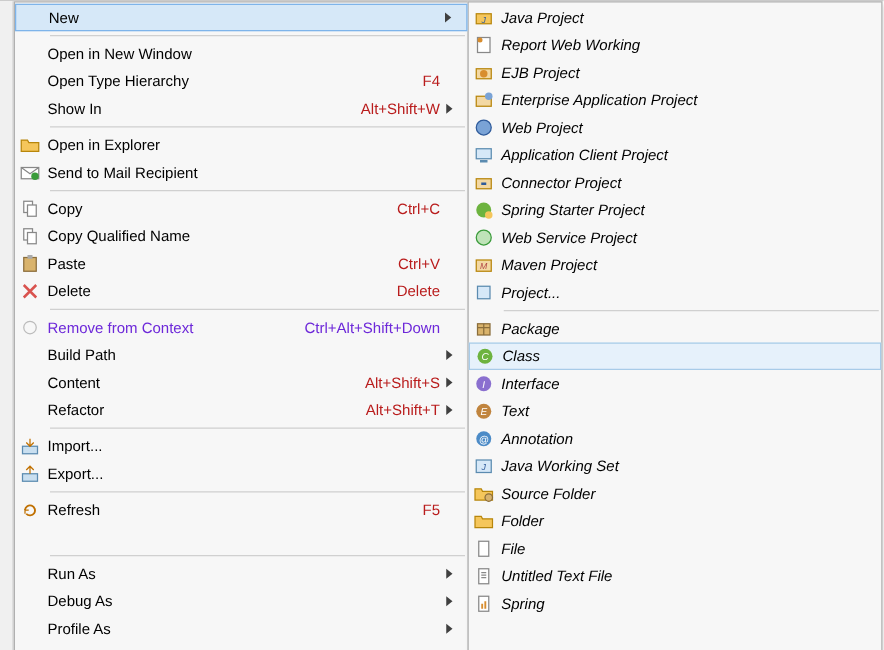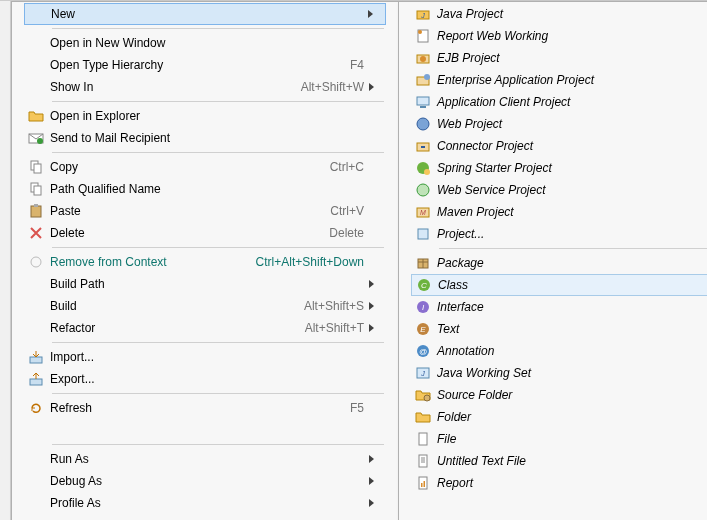--- a/index.html
+++ b/index.html
@@ -26,21 +26,21 @@
     background: #f0f0f0;
     border-right: 1px solid #d0d0d0;
     flex: none;
   }
   .menu {
     background: #f7f7f7;
     border: 1px solid #b0b0b0;
     box-shadow: 2px 2px 4px rgba(0,0,0,0.15);
     display: flex;
     flex-direction: column;
-    padding: 1px 12px;
+    padding: 1px 0;
   }
   .menu.left {
     flex: none;
     width: 362px;
     margin-left: 0;
   }
   .menu.right {
     flex: none;
     width: 330px;
     margin-left: -1px;
@@ -72,25 +72,25 @@
     align-items: center;
     justify-content: center;
   }
   .item .label {
     flex: 1 1 auto;
     padding-left: 2px;
   }
   .item .shortcut {
     flex: none;
     padding: 0 4px 0 10px;
-    color: #737373;
+    color: #b91c1c;
   }
   .item.disabled .label,
   .item.disabled .shortcut {
-    color: #0f766e;
+    color: #6d28d9;
   }
   .item .arrow {
     flex: none;
     width: 12px;
     text-align: center;
     line-height: 1;
   }
   .item .arrow svg {
     display: block;
   }
@@ -195,21 +195,21 @@
       </div>
       <div class="item">
         <span class="icon">
           <span class="ico">
             <svg width="16" height="16">
               <rect x="3" y="2" width="7" height="9" fill="#fff" stroke="#888"></rect>
               <rect x="6" y="5" width="7" height="9" fill="#fff" stroke="#888"></rect>
             </svg>
           </span>
         </span>
-        <span class="label">Path Qualified Name</span>
+        <span class="label">Copy Qualified Name</span>
         <span class="arrow"></span>
       </div>
       <div class="item">
         <span class="icon">
           <span class="ico">
             <svg width="16" height="16">
               <rect x="3" y="3" width="10" height="11" fill="#d9b36c" stroke="#8a6d3b"></rect>
               <rect x="6" y="1" width="4" height="3" fill="#aaa"></rect>
             </svg>
           </span>
@@ -251,21 +251,21 @@
         <span class="arrow">
           <svg width="8" height="10" viewBox="0 0 8 10">
             <path d="M1 1 L6 5 L1 9 Z" fill="#404040"></path>
           </svg>
         </span>
       </div>
       <div class="item">
         <span class="icon">
           <span class="ico"></span>
         </span>
-        <span class="label">Build</span>
+        <span class="label">Content</span>
         <span class="shortcut">Alt+Shift+S</span>
         <span class="arrow">
           <svg width="8" height="10" viewBox="0 0 8 10">
             <path d="M1 1 L6 5 L1 9 Z" fill="#404040"></path>
           </svg>
         </span>
       </div>
       <div class="item">
         <span class="icon">
           <span class="ico"></span>
@@ -405,37 +405,37 @@
             </svg>
           </span>
         </span>
         <span class="label">Enterprise Application Project</span>
         <span class="arrow"></span>
       </div>
       <div class="item">
         <span class="icon">
           <span class="ico">
             <svg width="16" height="16">
+              <circle cx="8" cy="8" r="6" fill="#7aa3d6" stroke="#2f5b9b"></circle>
+            </svg>
+          </span>
+        </span>
+        <span class="label">Web Project</span>
+        <span class="arrow"></span>
+      </div>
+      <div class="item">
+        <span class="icon">
+          <span class="ico">
+            <svg width="16" height="16">
               <rect x="2" y="3" width="12" height="8" fill="#d6e8f8" stroke="#5b8bb0"></rect>
               <rect x="5" y="12" width="6" height="2" fill="#5b8bb0"></rect>
             </svg>
           </span>
         </span>
         <span class="label">Application Client Project</span>
-        <span class="arrow"></span>
-      </div>
-      <div class="item">
-        <span class="icon">
-          <span class="ico">
-            <svg width="16" height="16">
-              <circle cx="8" cy="8" r="6" fill="#7aa3d6" stroke="#2f5b9b"></circle>
-            </svg>
-          </span>
-        </span>
-        <span class="label">Web Project</span>
         <span class="arrow"></span>
       </div>
       <div class="item">
         <span class="icon">
           <span class="ico">
             <svg width="16" height="16">
               <rect x="2" y="5" width="12" height="8" fill="#f3d8a3" stroke="#b8860b"></rect>
               <path d="M6 9h4" stroke="#2f5b9b" stroke-width="2"></path>
             </svg>
           </span>
@@ -611,17 +611,17 @@
       <div class="item">
         <span class="icon">
           <span class="ico">
             <svg width="16" height="16">
               <rect x="4" y="2" width="8" height="12" fill="#fff" stroke="#888"></rect>
               <rect x="6" y="8" width="1.5" height="4" fill="#d88d2e"></rect>
               <rect x="8.5" y="6" width="1.5" height="6" fill="#d88d2e"></rect>
             </svg>
           </span>
         </span>
-        <span class="label">Report</span>
+        <span class="label">Spring</span>
         <span class="arrow"></span>
       </div>
     </div>
 </div>
 
 </body></html>

